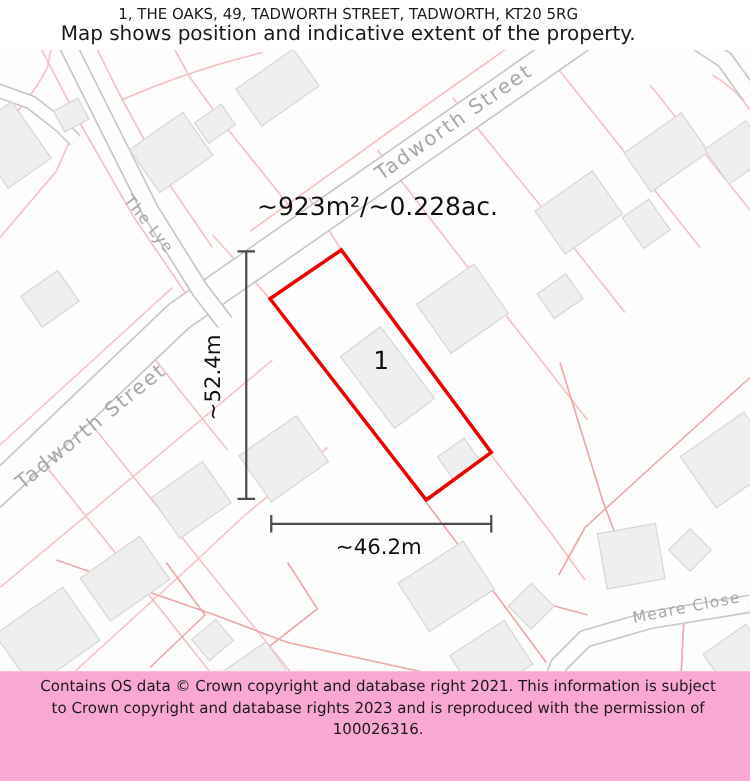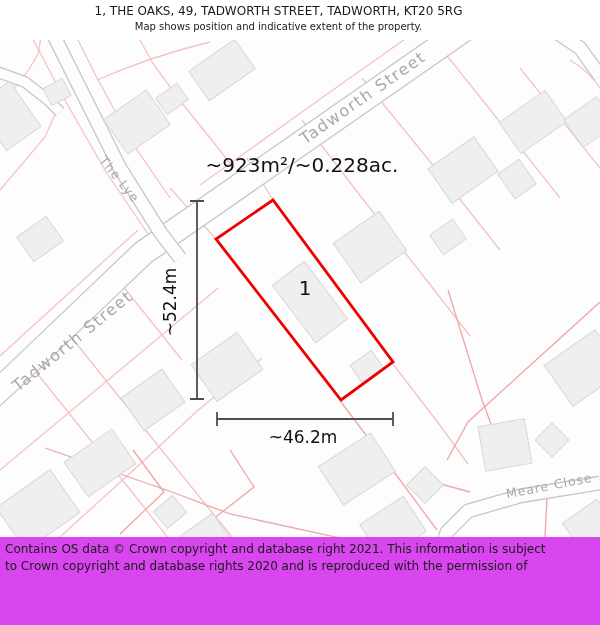--- a/index.html
+++ b/index.html
@@ -5,28 +5,28 @@
   html,body{margin:0;padding:0;background:#ffffff;}
   .page{
     width:600px;height:625px;position:relative;overflow:hidden;
     font-family:"DejaVu Sans",sans-serif;background:#ffffff;
   }
   header{
     position:absolute;top:0;left:0;width:557px;height:40px;
     text-align:center;background:#ffffff;z-index:3;
   }
   .title-line{font-size:12px;color:#1a1a1a;margin-top:4px;line-height:15px;}
-  .subtitle-line{font-size:10px;color:#1a1a1a;line-height:15px;}
+  .subtitle-line{font-size:16px;color:#1a1a1a;line-height:15px;}
   .map-container{
     position:absolute;top:40px;left:0;width:600px;height:497px;
     background:#fdfdfd;overflow:hidden;
   }
   footer{
     position:absolute;top:537px;left:0;width:600px;height:88px;
-    background:#d946ef;z-index:3;padding-top:4px;box-sizing:border-box;
+    background:#f9a8d4;z-index:3;padding-top:4px;box-sizing:border-box;text-align:center;
   }
   .footer-line{
     font-size:12px;color:#1a1a1a;line-height:17px;padding-left:5px;
     white-space:nowrap;
   }
 </style>
 </head>
 <body>
 
 <div class="page">
@@ -114,15 +114,16 @@
         <text x="302" y="132" text-anchor="middle" fill="#111111" font-size="20">~923m²/~0.228ac.</text>
         <path d="M 197,161 L 197,359 M 190,161 L 204,161 M 190,359 L 204,359" stroke="#4d4d4d" stroke-width="1.8" fill="none"></path>
         <text transform="translate(176,262) rotate(-90)" text-anchor="middle" fill="#111111" font-size="17">~52.4m</text>
         <path d="M 217,379 L 393,379 M 217,372 L 217,386 M 393,372 L 393,386" stroke="#4d4d4d" stroke-width="1.8" fill="none"></path>
         <text x="303" y="403" text-anchor="middle" fill="#111111" font-size="17">~46.2m</text>
       </svg>
   </div>
 
   <footer>
     <div class="footer-line">Contains OS data © Crown copyright and database right 2021. This information is subject</div>
-    <div class="footer-line">to Crown copyright and database rights 2020 and is reproduced with the permission of</div>
+    <div class="footer-line">to Crown copyright and database rights 2023 and is reproduced with the permission of</div>
+    <div class="footer-line">100026316.</div>
   </footer>
 </div>
 
 </body></html>

